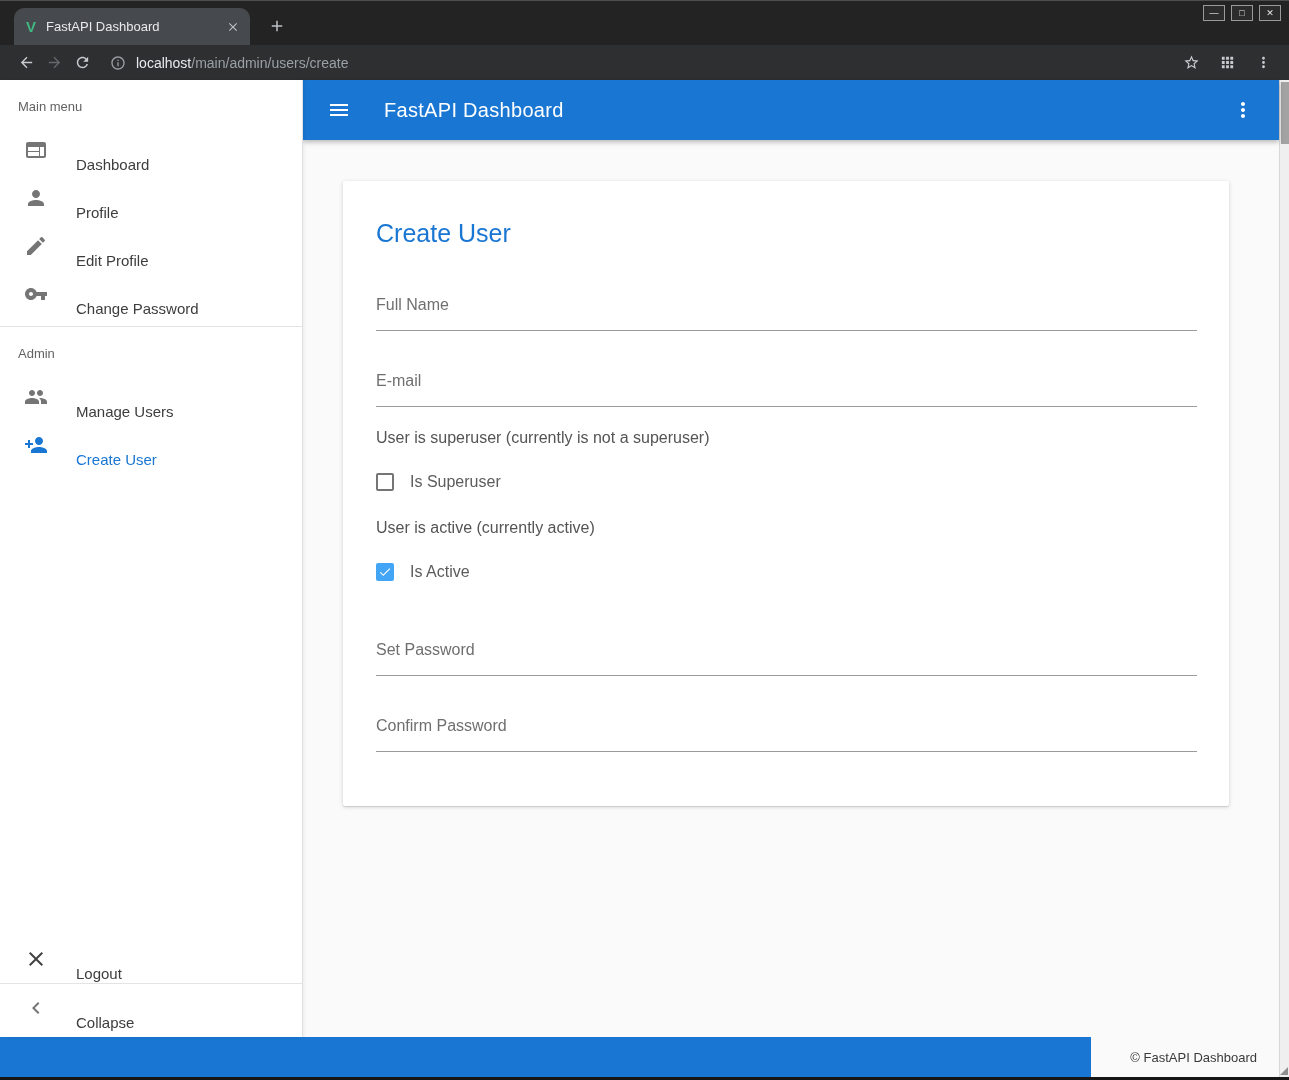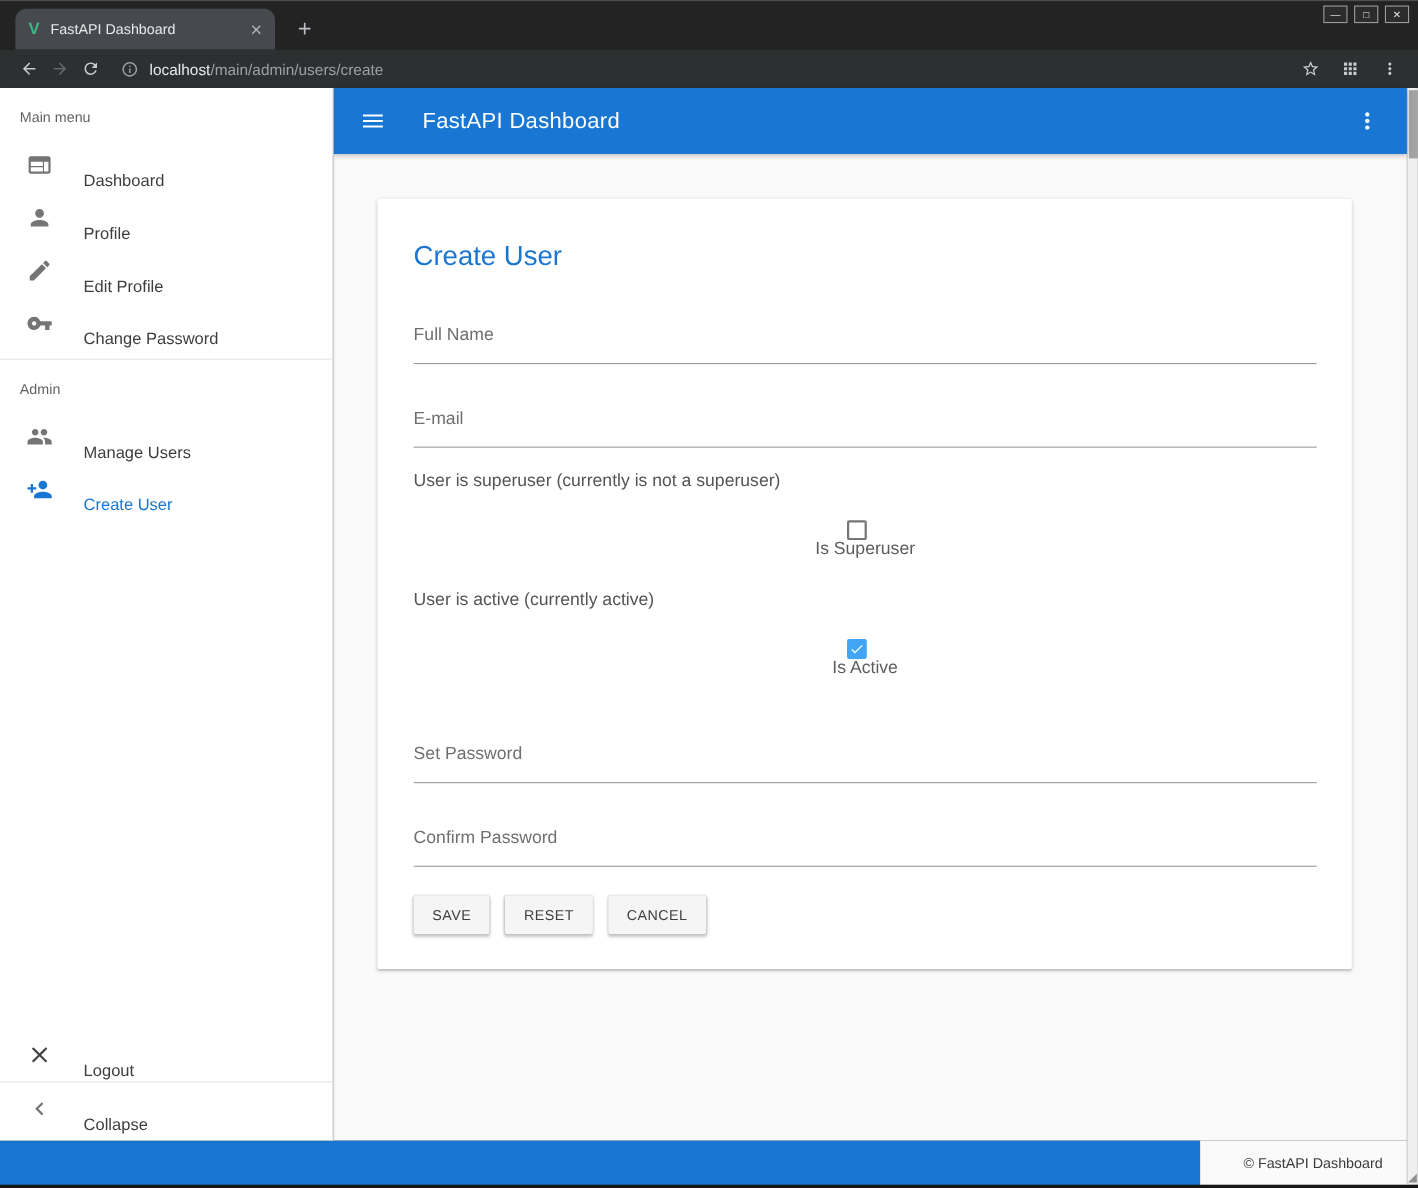--- a/index.html
+++ b/index.html
@@ -52,21 +52,21 @@
   .appbar .kebab { margin-left:auto; }
 
   .page { flex:1; overflow:hidden; padding:41px 48px 0 40px; }
   .card { background:#ffffff; width:886px; max-width:100%; border-radius:2px; box-shadow:0 1px 4px rgba(0,0,0,.16), 0 1px 1px rgba(0,0,0,.1); padding:38px 32px 32px 33px; }
   .form-title { color:#1976d2; font-size:25px; font-weight:400; margin-bottom:48px; }
   .tfield { margin-bottom:41px; }
   .tfield.tight { margin-bottom:22px; }
   .tfield input { display:block; width:100%; border:none; outline:none; background:transparent; font-size:16px; color:#737373; padding:0 0 16px; border-bottom:1px solid #9b9b9b; font-family:inherit; }
   .tfield input::placeholder { color:#6f6f6f; opacity:1; }
   .hint { font-size:16px; color:#545454; margin-bottom:26px; }
-  .cb-row { display:flex; align-items:center; cursor:pointer;flex-direction:column; }
+  .cb-row { display:flex; align-items:center; cursor:pointer; }
   .cb-row.first { margin-bottom:28px; }
   .cb-row.second { margin-bottom:60px; }
   .cb { width:18px; height:18px; border:2px solid #757575; border-radius:2px; margin-right:16px; position:relative; background:#ffffff; flex:0 0 auto; }
   .cb svg { display:none; position:absolute; inset:0; width:14px; height:14px; margin:auto; }
   .cb.checked { border-color:#42a5f5; background:#42a5f5; }
   .cb.checked svg { display:block; }
   .cb-label { font-size:16px; color:#5c5c5c; }
   .actions { display:flex; gap:14px; margin-top:26px; }
   .btn { height:35px; padding:0 17px; background:#f5f5f5; border:none; border-radius:2px; box-shadow:0 2px 3px rgba(0,0,0,.22), 0 0 2px rgba(0,0,0,.12); font-size:13px; color:#3f3f3f; font-family:inherit; letter-spacing:.4px; cursor:pointer; }
 
@@ -276,25 +276,20 @@
                 <span class="cb-label">Is Active</span>
               </div>
 
               <div class="tfield">
                 <input type="password" placeholder="Set Password" style="">
               </div>
               <div class="tfield tight">
                 <input type="password" placeholder="Confirm Password" style="">
               </div>
 
-              <div class="actions">
-                <button class="btn">SAVE</button>
-                <button class="btn">RESET</button>
-                <button class="btn">CANCEL</button>
-              </div>
             </div>
           </div>
         </div>
       </div>
 
       <div class="footer">
         <div class="footer-blue"></div>
         <div class="footer-copy">© FastAPI Dashboard</div>
       </div>
     </div>

